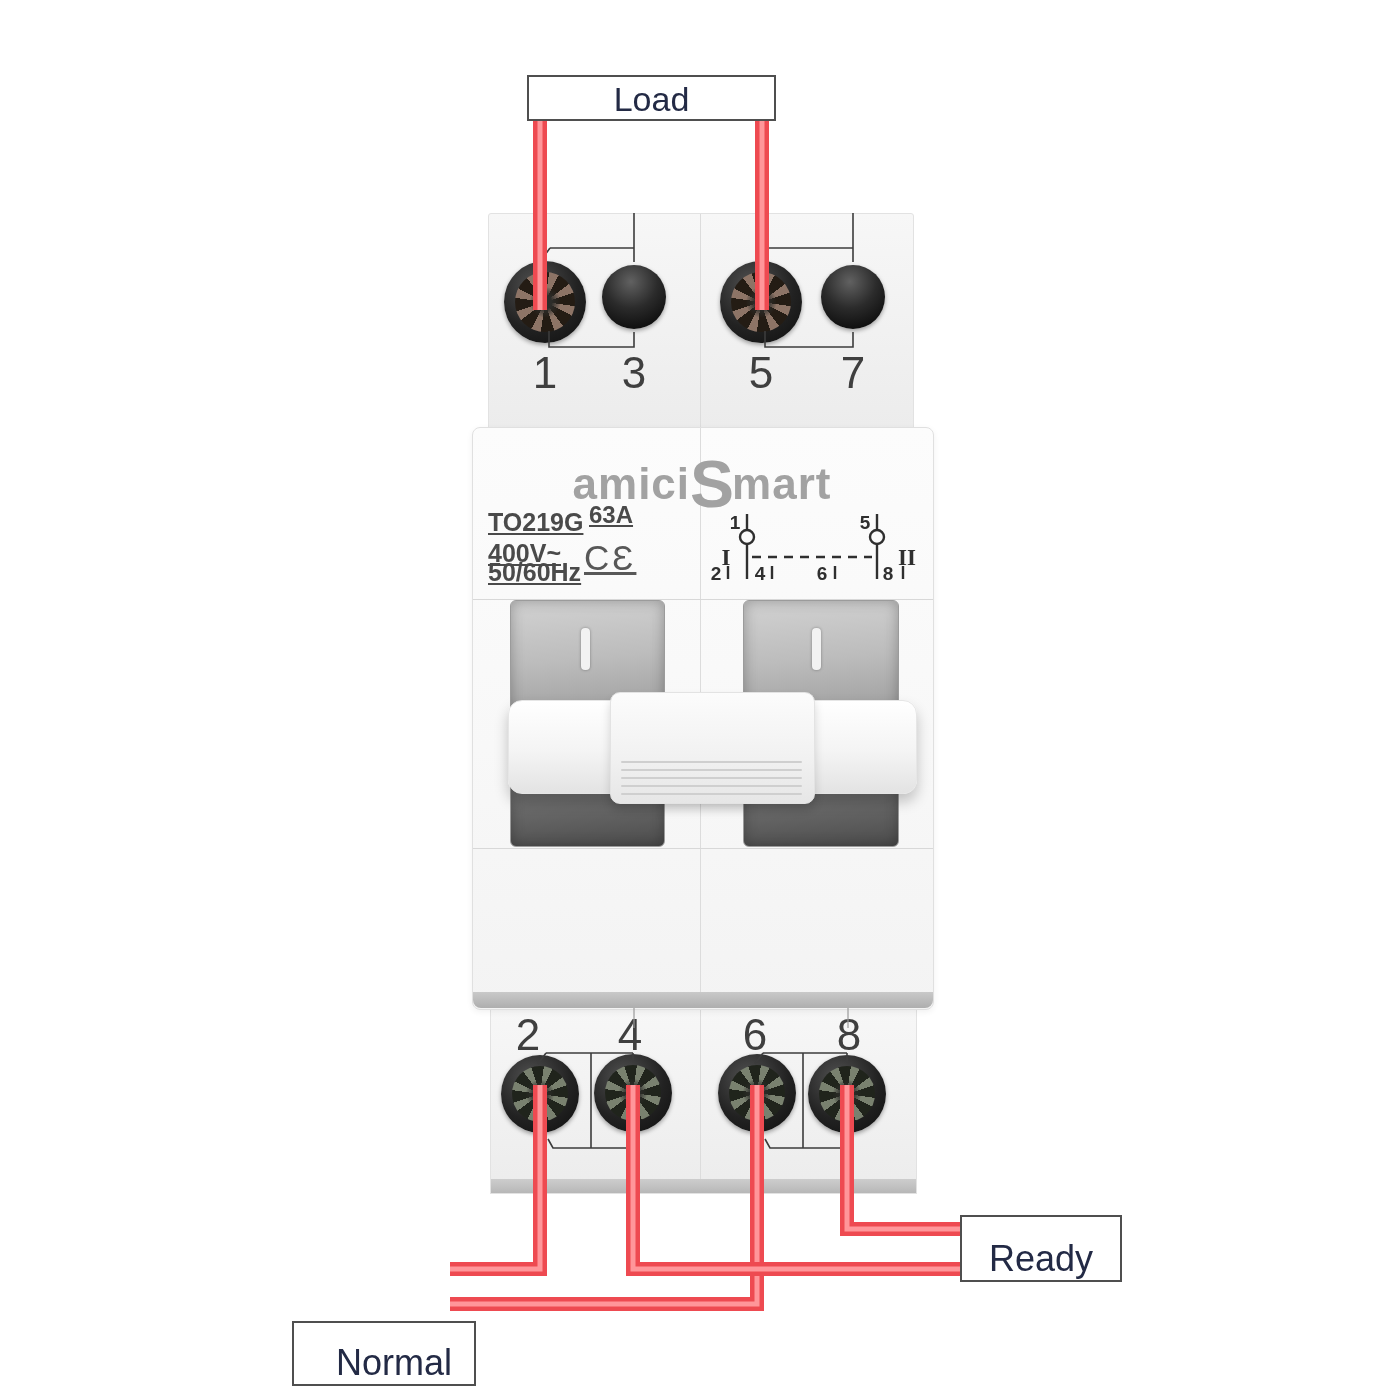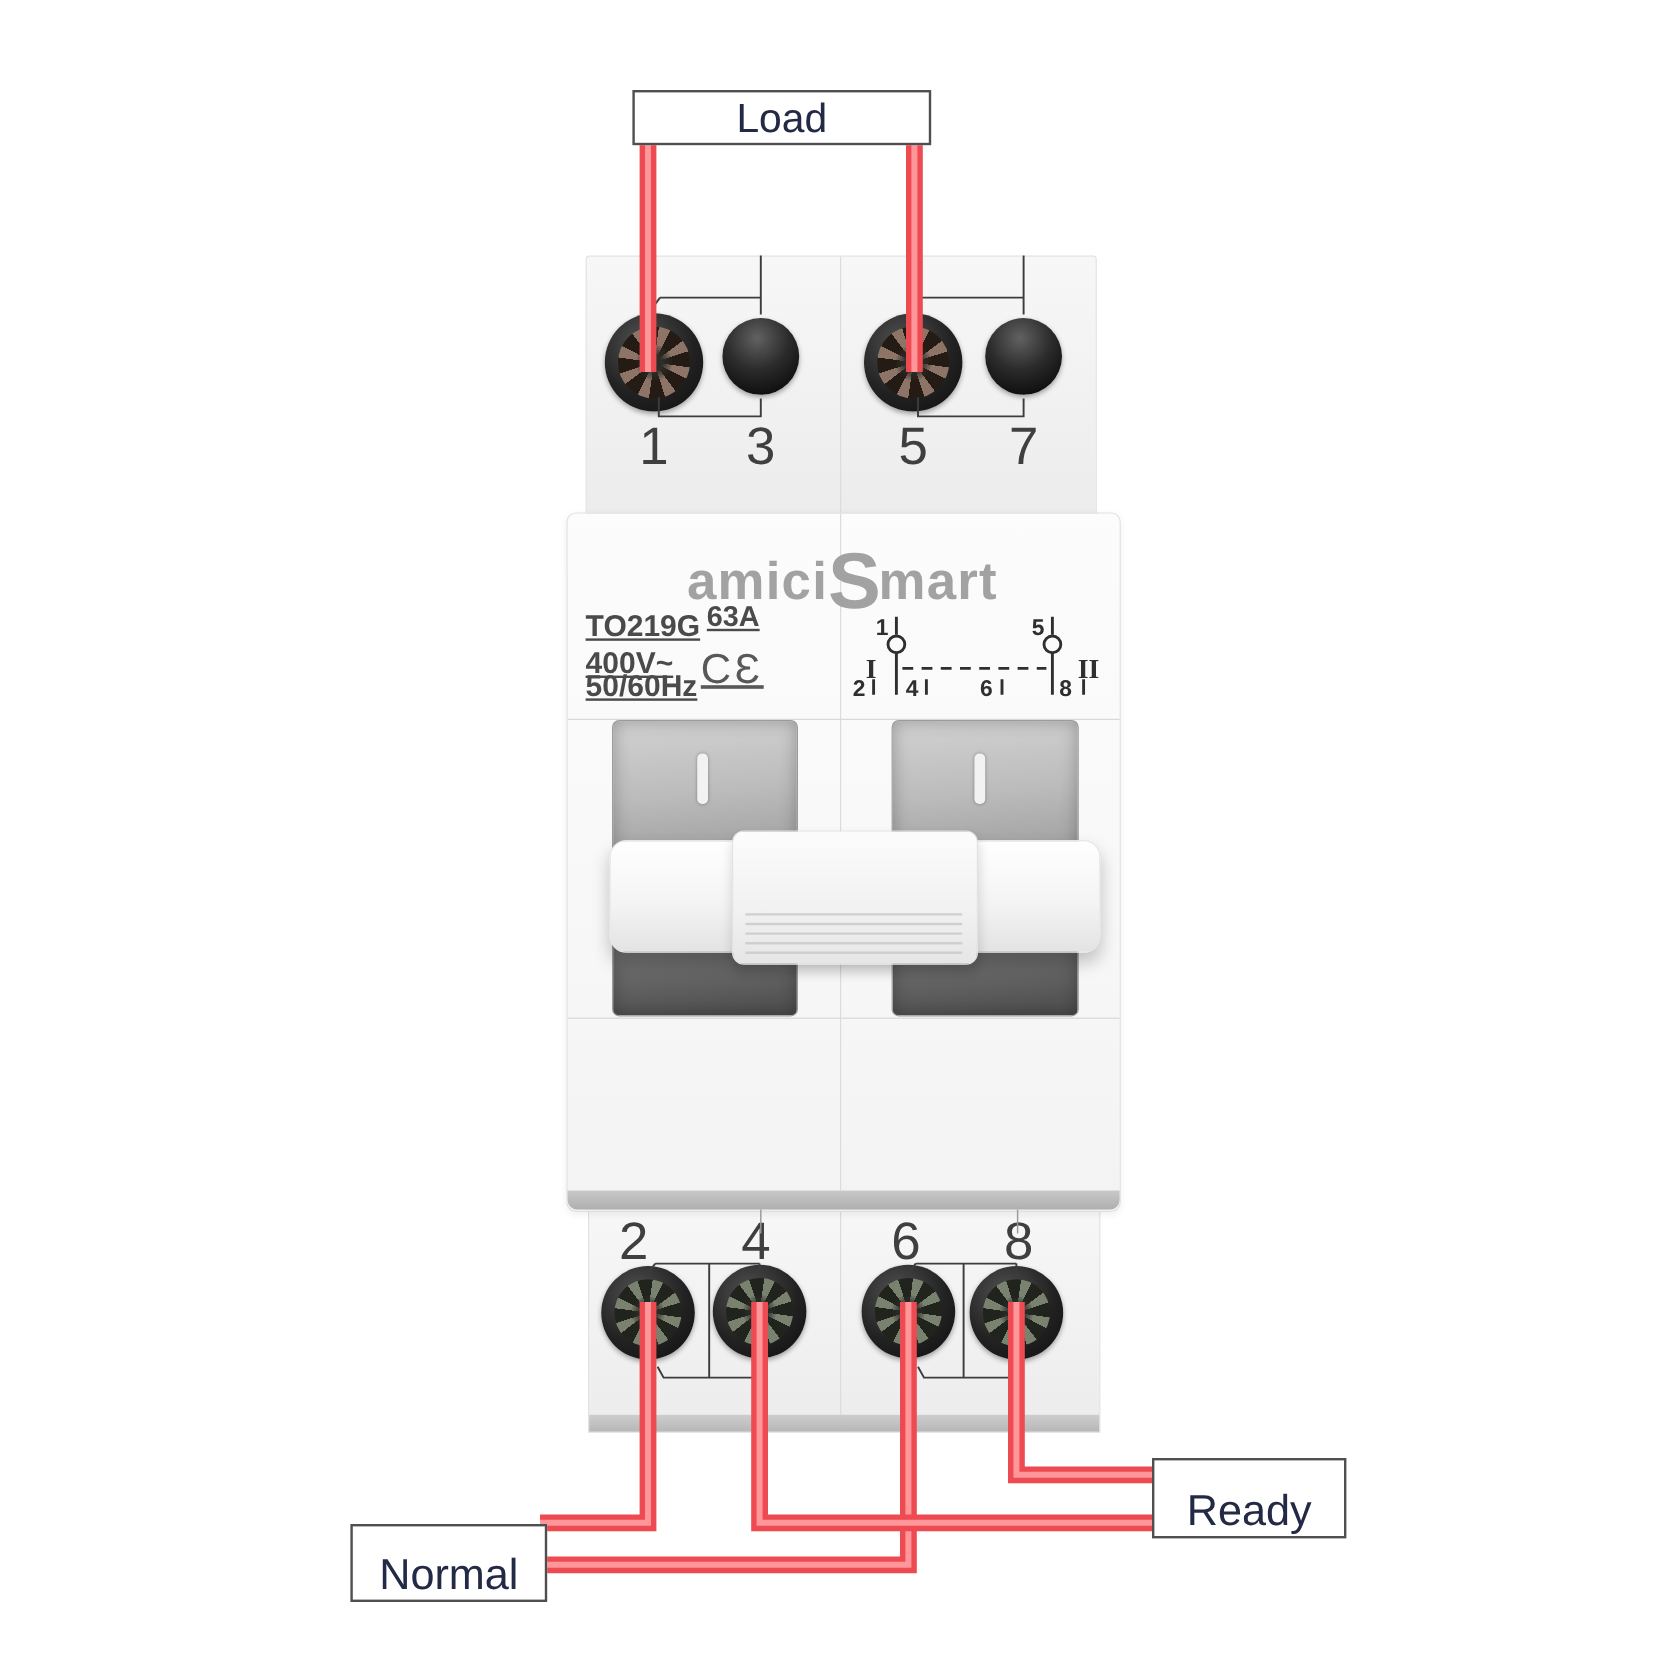--- a/index.html
+++ b/index.html
@@ -4,21 +4,21 @@
 <style>
   html,body{margin:0;padding:0;background:#fff;}
   .stage{position:relative;width:1400px;height:1400px;background:#fff;overflow:hidden;
          font-family:"Liberation Sans",sans-serif;}
 
   
   .label-box{position:absolute;background:#fff;border:2px solid #4f4f4f;
              display:flex;align-items:flex-end;justify-content:center;
              color:var(--annotation-text,#232a45);z-index:30;}
   .label-box.load{left:527px;top:75px;width:245px;height:42px;font-size:34px;}
-  .label-box.normal{left:292px;top:1270px;width:160px;height:61px;font-size:36px;border-width:2px;}
+  .label-box.normal{left:292px;top:1321px;width:160px;height:61px;font-size:36px;border-width:2px;padding-left:20px;}
   .label-box.ready{left:960px;top:1215px;width:158px;height:63px;font-size:36px;border-width:2px;}
 
   
   .terminal-block{position:absolute;background:linear-gradient(180deg,#f7f7f7,#ececec);
                   border:1px solid #e2e2e2;z-index:1;}
   .block-top{left:488px;top:213px;width:424px;height:214px;border-radius:3px 3px 0 0;}
   .block-bottom{left:490px;top:1008px;width:425px;height:184px;}
   .block-bottom-band{position:absolute;left:0;bottom:0;width:100%;height:14px;
                      background:linear-gradient(180deg,#cdcdcd,#b7b7b7);}
   .main-body{position:absolute;left:472px;top:427px;width:460px;height:581px;

